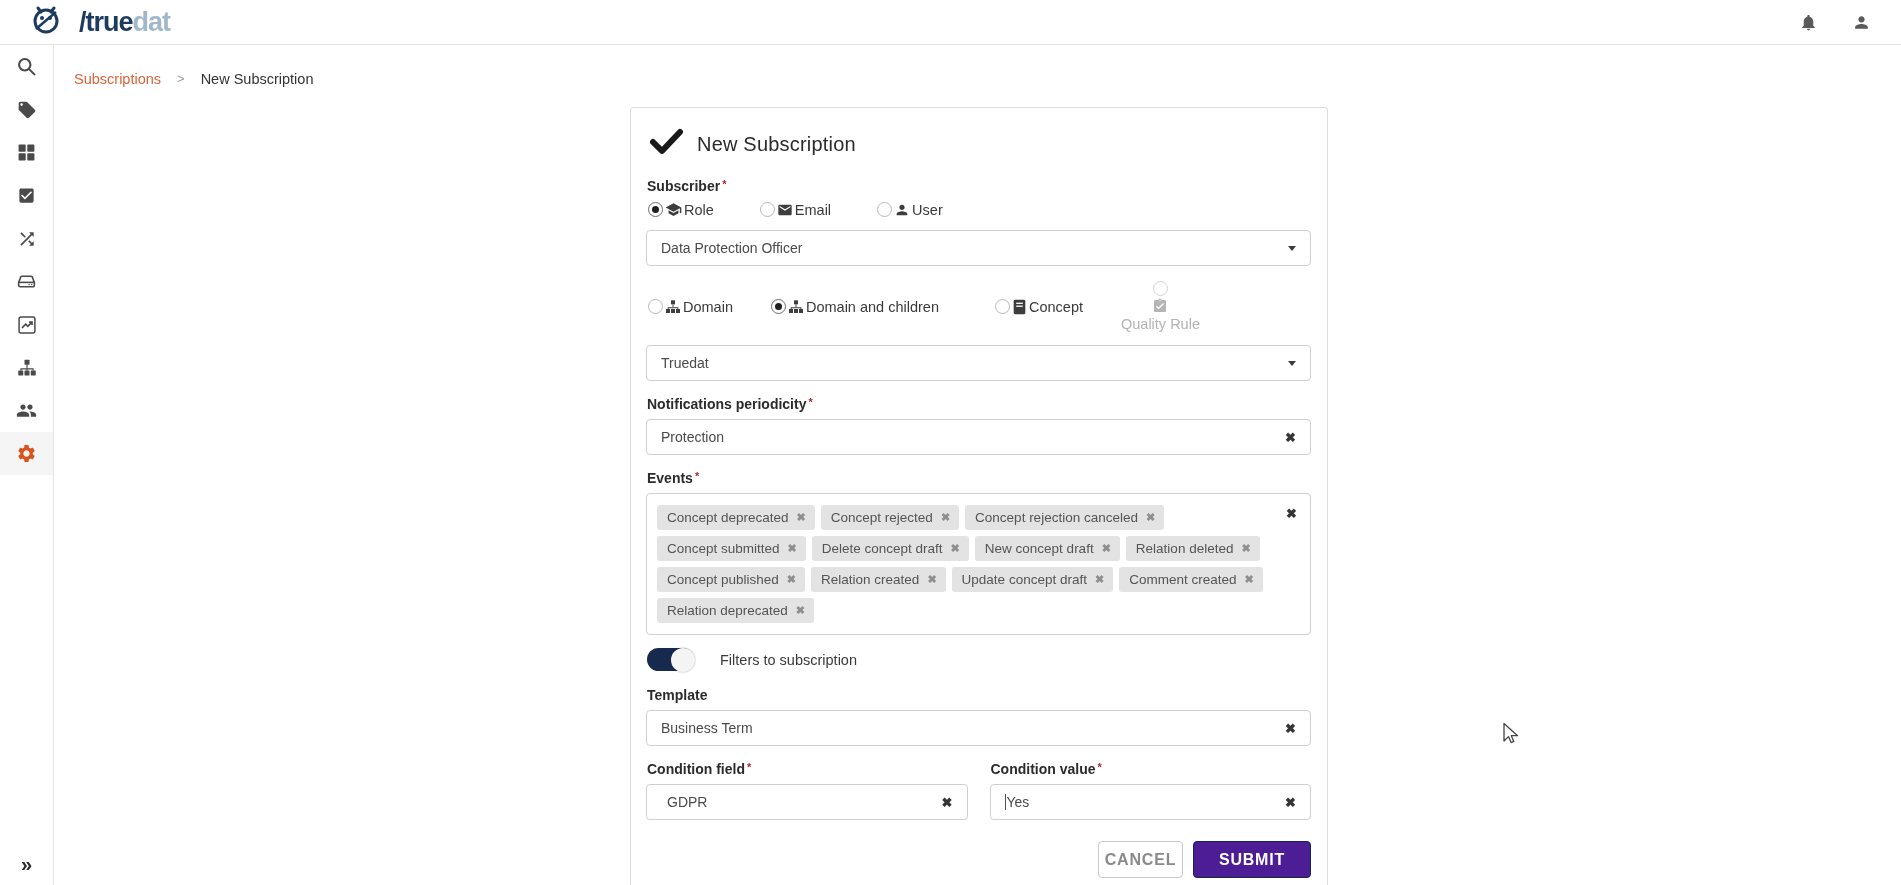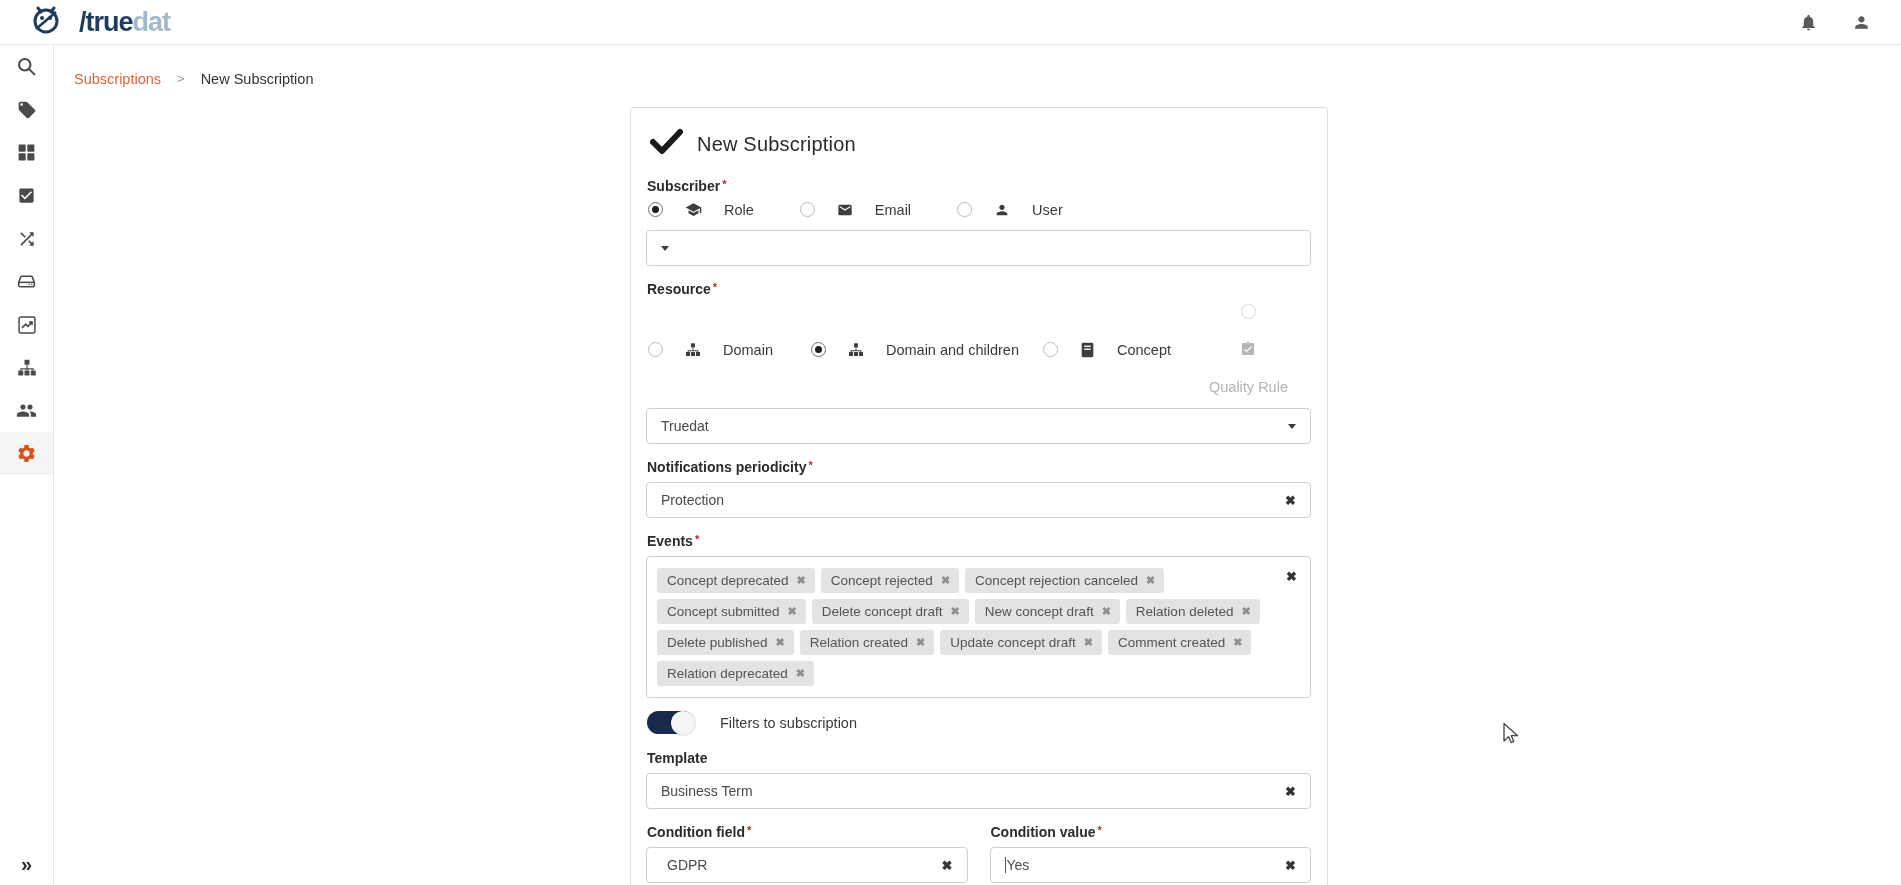--- a/index.html
+++ b/index.html
@@ -30,21 +30,21 @@
 
   
   .card { position:absolute; left:576px; top:62px; width:698px; background:#fff; border:1px solid #dcdcdc; border-radius:3px; padding:16px 16px 14px 15px; }
   .card-title { display:flex; align-items:center; gap:14px; margin:4px 0 18px 4px; }
   .card-title h1 { font-size:20px; font-weight:400; color:#2b2b2b; letter-spacing:0.2px; }
 
   .field-label { font-size:14px; font-weight:700; color:#2b2b2b; margin:0 0 7px 1px; }
   .req { color:#b5232e; font-size:11px; vertical-align:top; margin-left:2px; }
 
   .radio-row { display:flex; align-items:center; margin:2px 0 12px 2px; }
-  .radio-opt { display:flex; align-items:center; gap:22px; margin-right:46px; cursor:pointer; }
+  .radio-opt { display:flex; align-items:center; gap:2px; margin-right:46px; cursor:pointer; }
   .radio-circle { width:15px; height:15px; border-radius:50%; border:1.5px solid #b9b9b9; background:#fff; position:relative; flex:0 0 auto; }
   .radio-circle.checked { border-color:#6f6f6f; }
   .radio-circle.checked::after { content:""; position:absolute; left:3px; top:3px; width:7px; height:7px; border-radius:50%; background:#1f1f1f; }
   .radio-circle.disabled { border-color:#d5d5d5; }
   .radio-opt .opt-label { font-size:14.5px; color:#3a3a3a; }
   .radio-opt.disabled .opt-label { color:#b3b3b3; }
   .opt-icon { display:flex; align-items:center; }
 
   .select-box, .input-box { height:36px; border:1px solid #cfcfcf; border-radius:4px; background:#fff; display:flex; align-items:center; padding:0 14px; position:relative; margin-bottom:15px; cursor:pointer; }
   .select-box .value, .input-box .value { font-size:14px; color:#4a4a4a; flex:1 1 auto; }
@@ -238,40 +238,40 @@
         <span class="radio-circle"></span>
         <span class="opt-icon">
             <svg width="16" height="16" viewBox="0 0 24 24" fill="#3d3d3d">
               <path d="M12 12c2.21 0 4-1.79 4-4s-1.79-4-4-4-4 1.79-4 4 1.79 4 4 4zm0 2c-2.67 0-8 1.34-8 4v2h16v-2c0-2.66-5.33-4-8-4z"></path>
             </svg>
           </span>
         <span class="opt-label">User</span>
       </div>
     </div>
     <div class="select-box">
+      <span class="value">Data Protection Officer</span>
       <span class="caret"></span>
     </div>
 
-    <div class="field-label"><span>Resource</span><span class="req">*</span></div>
     <div class="radio-row" style="margin-bottom:13px;">
       <div class="radio-opt" style="margin-right:38px;">
         <span class="radio-circle"></span>
         <span class="opt-icon">
             <svg width="16" height="16" viewBox="0 0 24 24" fill="#3d3d3d">
               <rect x="9" y="2" width="6" height="6"></rect>
               <rect x="1.5" y="15" width="6" height="6"></rect>
               <rect x="9" y="15" width="6" height="6"></rect>
               <rect x="16.5" y="15" width="6" height="6"></rect>
               <rect x="11.3" y="8" width="1.4" height="4"></rect>
               <path d="M4 12.4 L20 12.4 L20 15 L18.6 15 L18.6 13.8 L5.4 13.8 L5.4 15 L4 15 Z"></path>
             </svg>
           </span>
         <span class="opt-label">Domain</span>
       </div>
-      <div class="radio-opt" style="margin-right:24px;align-items:center;">
+      <div class="radio-opt" style="margin-right:56px;align-items:center;">
         <span class="radio-circle checked"></span>
         <span class="opt-icon">
             <svg width="16" height="16" viewBox="0 0 24 24" fill="#3d3d3d">
               <rect x="9" y="2" width="6" height="6"></rect>
               <rect x="1.5" y="15" width="6" height="6"></rect>
               <rect x="9" y="15" width="6" height="6"></rect>
               <rect x="16.5" y="15" width="6" height="6"></rect>
               <rect x="11.3" y="8" width="1.4" height="4"></rect>
               <path d="M4 12.4 L20 12.4 L20 15 L18.6 15 L18.6 13.8 L5.4 13.8 L5.4 15 L4 15 Z"></path>
             </svg>
@@ -328,21 +328,21 @@
         </span><span class="tag">
           <span class="tag-label">Delete concept draft</span>
           <span class="tag-x">✖</span>
         </span><span class="tag">
           <span class="tag-label">New concept draft</span>
           <span class="tag-x">✖</span>
         </span><span class="tag">
           <span class="tag-label">Relation deleted</span>
           <span class="tag-x">✖</span>
         </span><span class="tag">
-          <span class="tag-label">Delete published</span>
+          <span class="tag-label">Concept published</span>
           <span class="tag-x">✖</span>
         </span><span class="tag">
           <span class="tag-label">Relation created</span>
           <span class="tag-x">✖</span>
         </span><span class="tag">
           <span class="tag-label">Update concept draft</span>
           <span class="tag-x">✖</span>
         </span><span class="tag">
           <span class="tag-label">Comment created</span>
           <span class="tag-x">✖</span>

